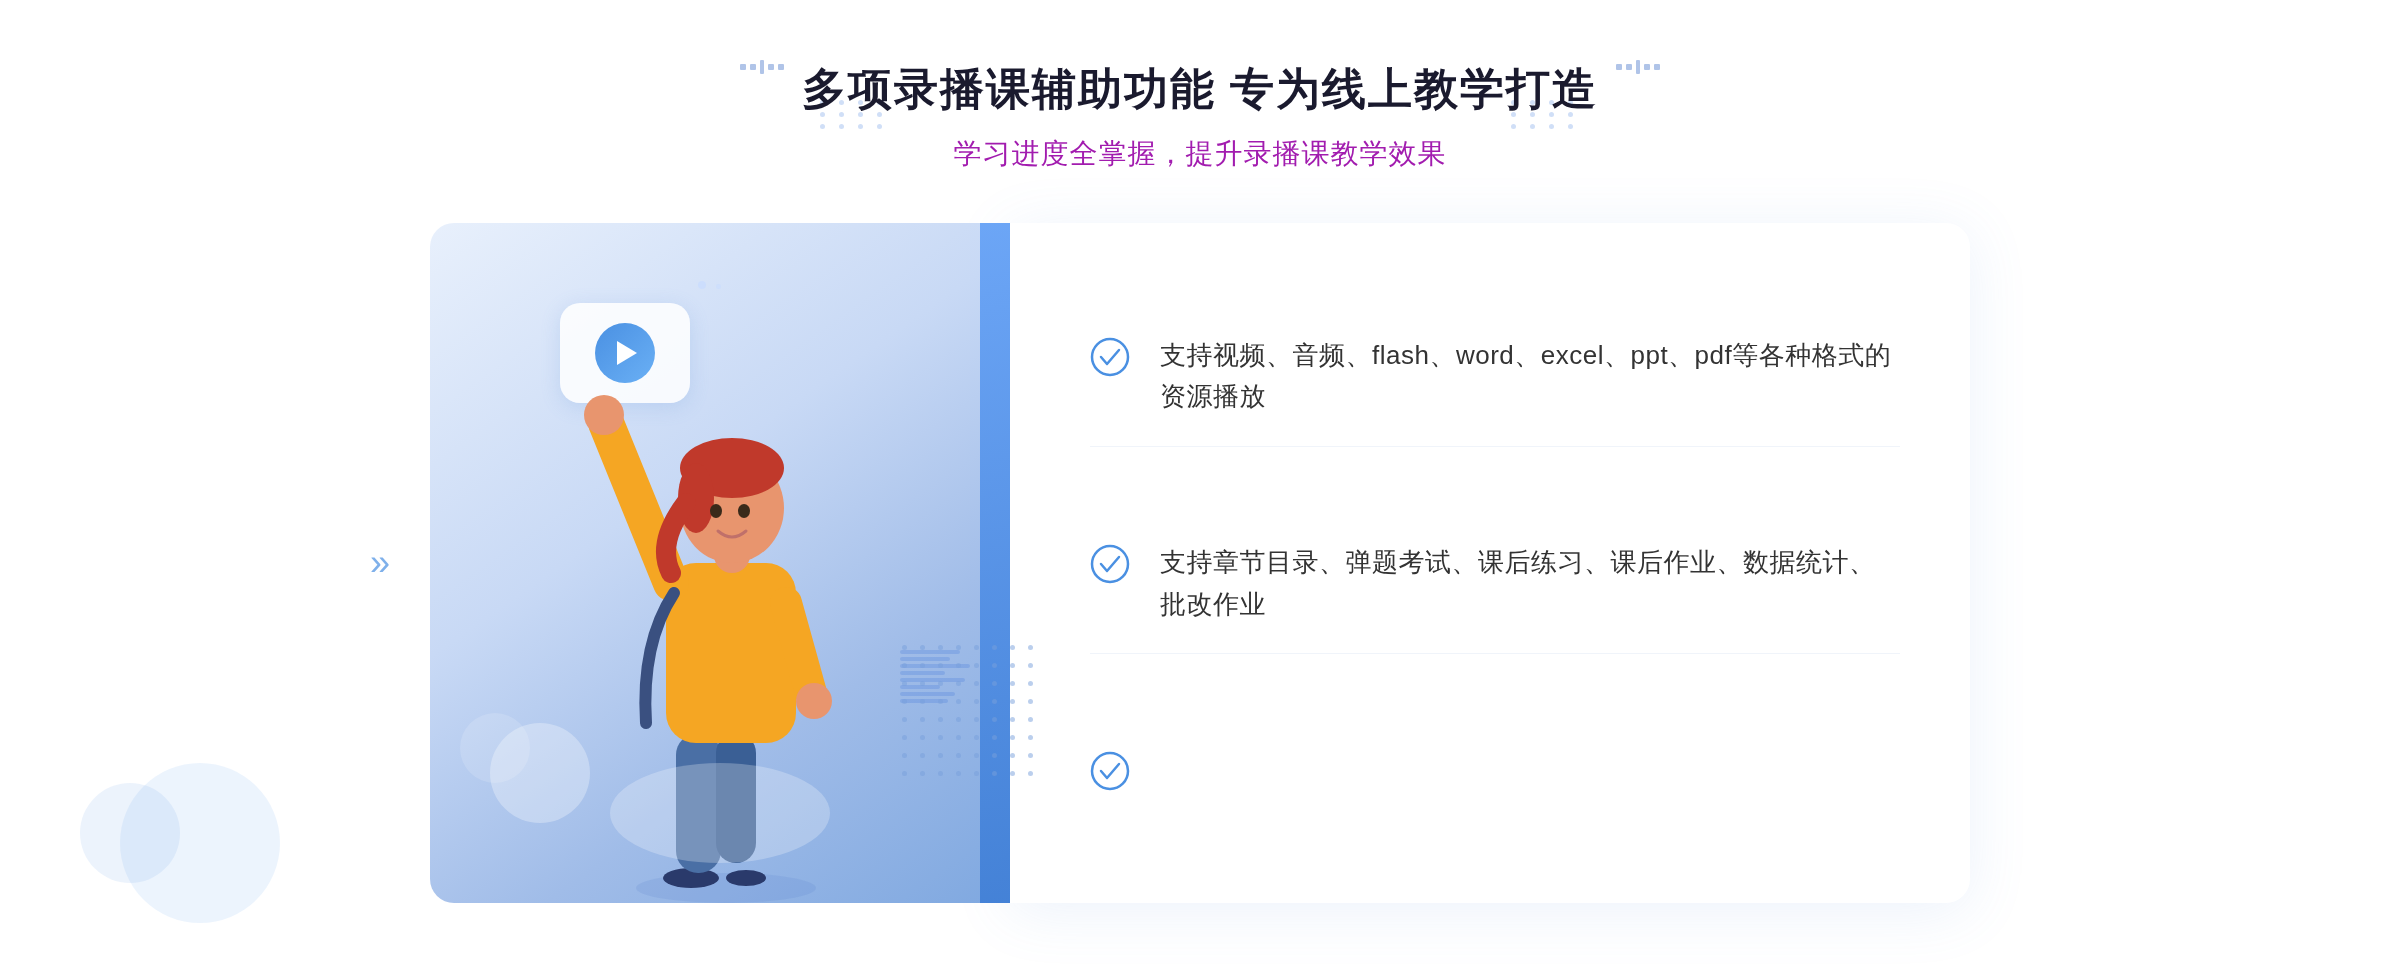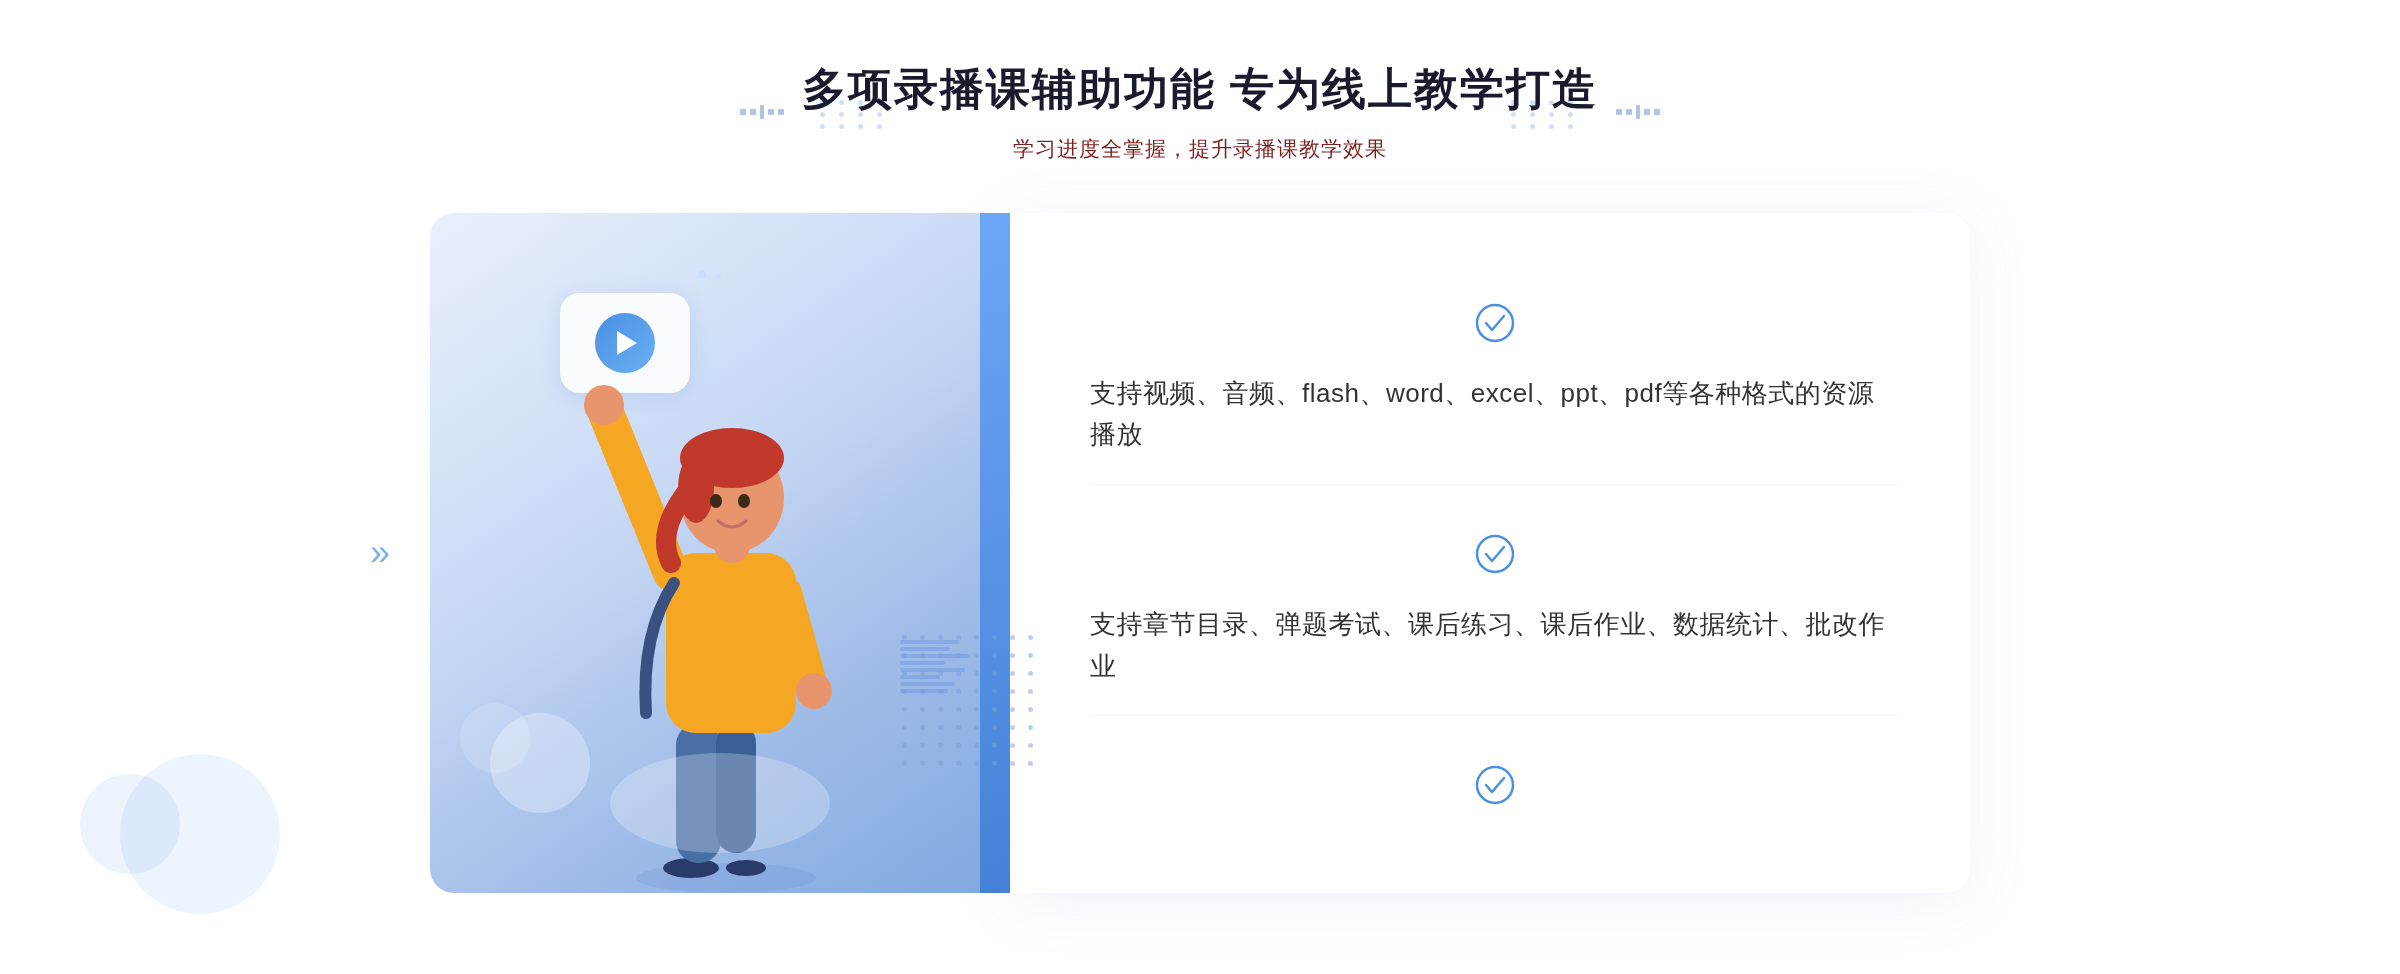--- a/index.html
+++ b/index.html
@@ -51,21 +51,21 @@
     
     .header {
       text-align: center;
       margin-bottom: 50px;
       position: relative;
       z-index: 2;
     }
 
     .header-title-row {
       display: flex;
-      align-items: flex-end;
+      align-items: flex-start;
       justify-content: center;
       gap: 18px;
       margin-bottom: 16px;
     }
 
     .title-decorator {
       display: flex;
       gap: 4px;
       align-items: center;
     }
@@ -79,22 +79,22 @@
     }
 
     .header-title {
       font-size: 44px;
       font-weight: 700;
       color: #1a1a2e;
       letter-spacing: 2px;
     }
 
     .header-subtitle {
-      font-size: 21px;
-      color: #7f1d1d;
+      font-size: 28px;
+      color: #a21caf;
       letter-spacing: 1px;
     }
 
     
     .main-content {
       display: flex;
       align-items: stretch;
       width: 1540px;
       position: relative;
     }
@@ -257,25 +257,24 @@
       box-shadow: 0 8px 60px rgba(100,150,220,0.12);
       padding: 50px 70px 50px 80px;
       display: flex;
       flex-direction: column;
       justify-content: space-around;
       min-height: 680px;
     }
 
     .feature-item {
       display: flex;
-      align-items: center;
+      align-items: flex-start;
       gap: 30px;
       padding: 28px 0;
       border-bottom: 1px solid #f0f4fa;
-      flex-direction: column;
     }
     .feature-item:last-child {
       border-bottom: none;
     }
 
     .check-icon {
       width: 40px;
       height: 40px;
       flex-shrink: 0;
       margin-top: 2px;

